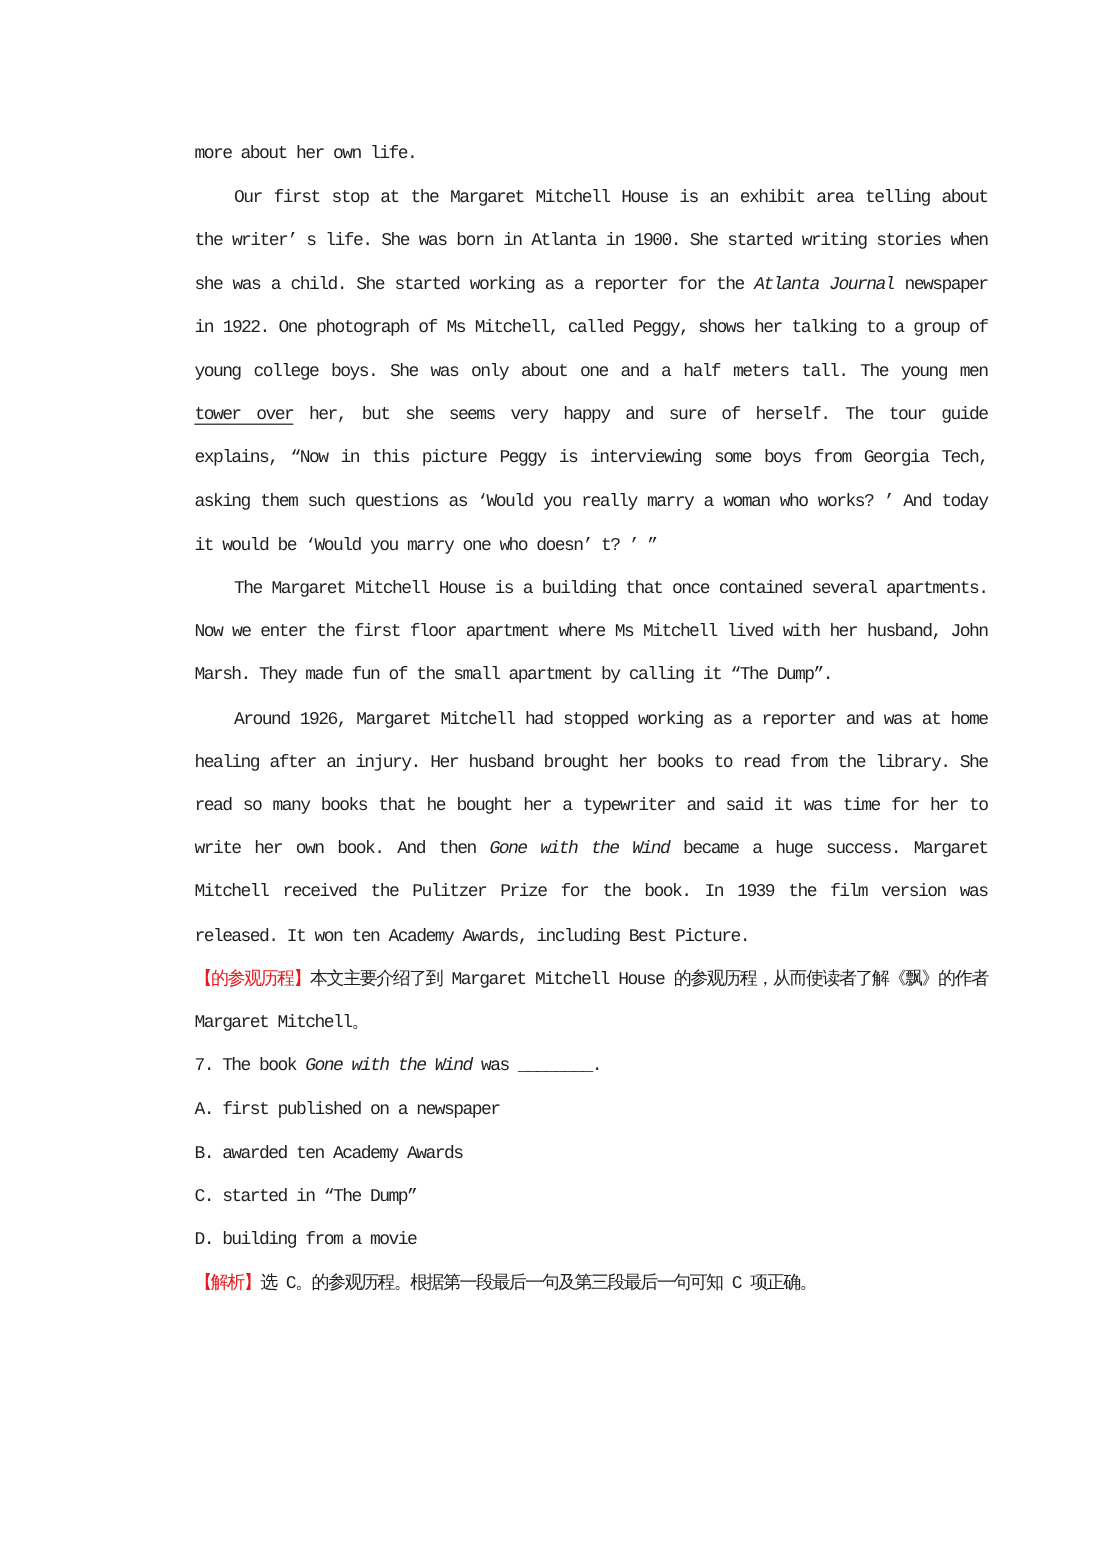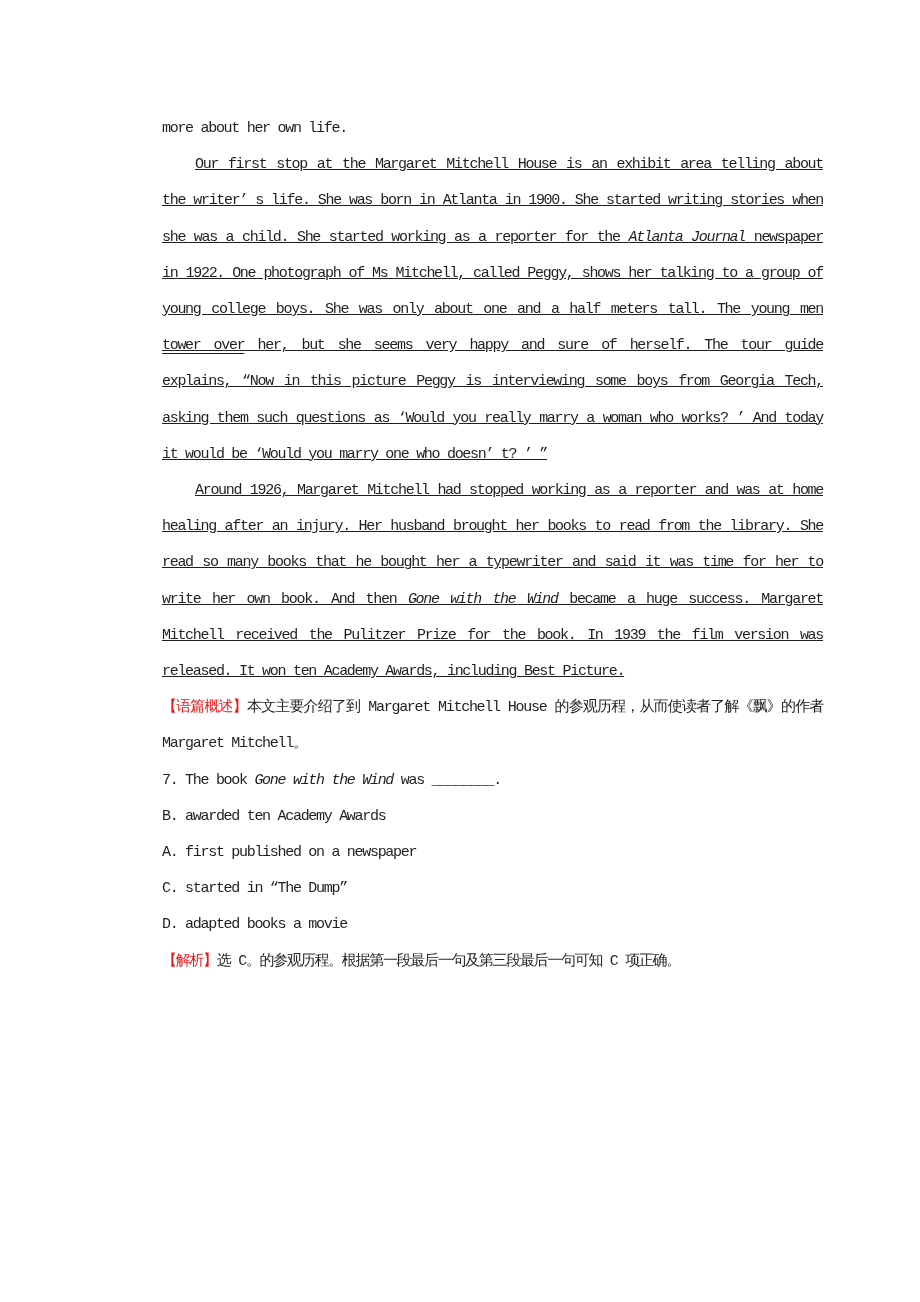--- a/index.html
+++ b/index.html
@@ -28,43 +28,43 @@
     margin: 0;
     font-family: "Liberation Mono", "DejaVu Sans Mono", monospace;
     font-size: 15px;
     line-height: 36.2px;
     letter-spacing: -1.3px;
     color: var(--body-text, #1f1f1f);
     text-align: justify;
   }
   p.para.indent {
     text-indent: 33px;
-    text-decoration: underline;
   }
   .run.italic {
     font-style: italic;
   }
   .run.underline {
     text-decoration: underline;
     text-underline-offset: 4px;
     text-decoration-thickness: 1px;
   }
   .run.red {
     color: var(--label-red, #e8191c);
   }
 </style>
 </head>
 <body>
 
 <main class="page">
   <section class="content" id="content">
       <p class="para"><span class="run">more about her own life.</span></p>
       <p class="para indent"><span class="run">Our first stop at the Margaret Mitchell House is an exhibit area telling about the writer’ s life. She was born in Atlanta in 1900. She started writing stories when she was a child. She started working as a reporter for the </span><span class="run italic">Atlanta Journal</span><span class="run"> newspaper in 1922. One photograph of Ms Mitchell, called Peggy, shows her talking to a group of young college boys. She was only about one and a half meters tall. The young men </span><span class="run underline">tower over</span><span class="run"> her, but she seems very happy and sure of herself. The tour guide explains, “Now in this picture Peggy is interviewing some boys from Georgia Tech, asking them such questions as ‘Would you really marry a woman who works? ’ And today it would be ‘Would you marry one who doesn’ t? ’ ”</span></p>
+      <p class="para indent"><span class="run">The Margaret Mitchell House is a building that once contained several apartments. Now we enter the first floor apartment where Ms Mitchell lived with her husband, John Marsh. They made fun of the small apartment by calling it “The Dump”.</span></p>
       <p class="para indent"><span class="run">Around 1926, Margaret Mitchell had stopped working as a reporter and was at home healing after an injury. Her husband brought her books to read from the library. She read so many books that he bought her a typewriter and said it was time for her to write her own book. And then </span><span class="run italic">Gone with the Wind</span><span class="run"> became a huge success. Margaret Mitchell received the Pulitzer Prize for the book. In 1939 the film version was released. It won ten Academy Awards, including Best Picture.</span></p>
-      <p class="para"><span class="run red">【语篇概述】</span><span class="run">本文主要介绍了到 Margaret Mitchell House 的参观历程，从而使读者了解《飘》的作者 Margaret Mitchell。</span></p>
+      <p class="para"><span class="run red">【的参观历程】</span><span class="run">本文主要介绍了到 Margaret Mitchell House 的参观历程，从而使读者了解《飘》的作者 Margaret Mitchell。</span></p>
       <p class="para"><span class="run">7. The book </span><span class="run italic">Gone with the Wind</span><span class="run"> was ________.</span></p>
+      <p class="para"><span class="run">A. first published on a newspaper</span></p>
       <p class="para"><span class="run">B. awarded ten Academy Awards</span></p>
-      <p class="para"><span class="run">A. first published on a newspaper</span></p>
       <p class="para"><span class="run">C. started in “The Dump”</span></p>
-      <p class="para"><span class="run">D. adapted books a movie</span></p>
+      <p class="para"><span class="run">D. building from a movie</span></p>
       <p class="para"><span class="run red">【解析】</span><span class="run">选 C。的参观历程。根据第一段最后一句及第三段最后一句可知 C 项正确。</span></p>
     </section>
 </main>
 
 </body></html>

